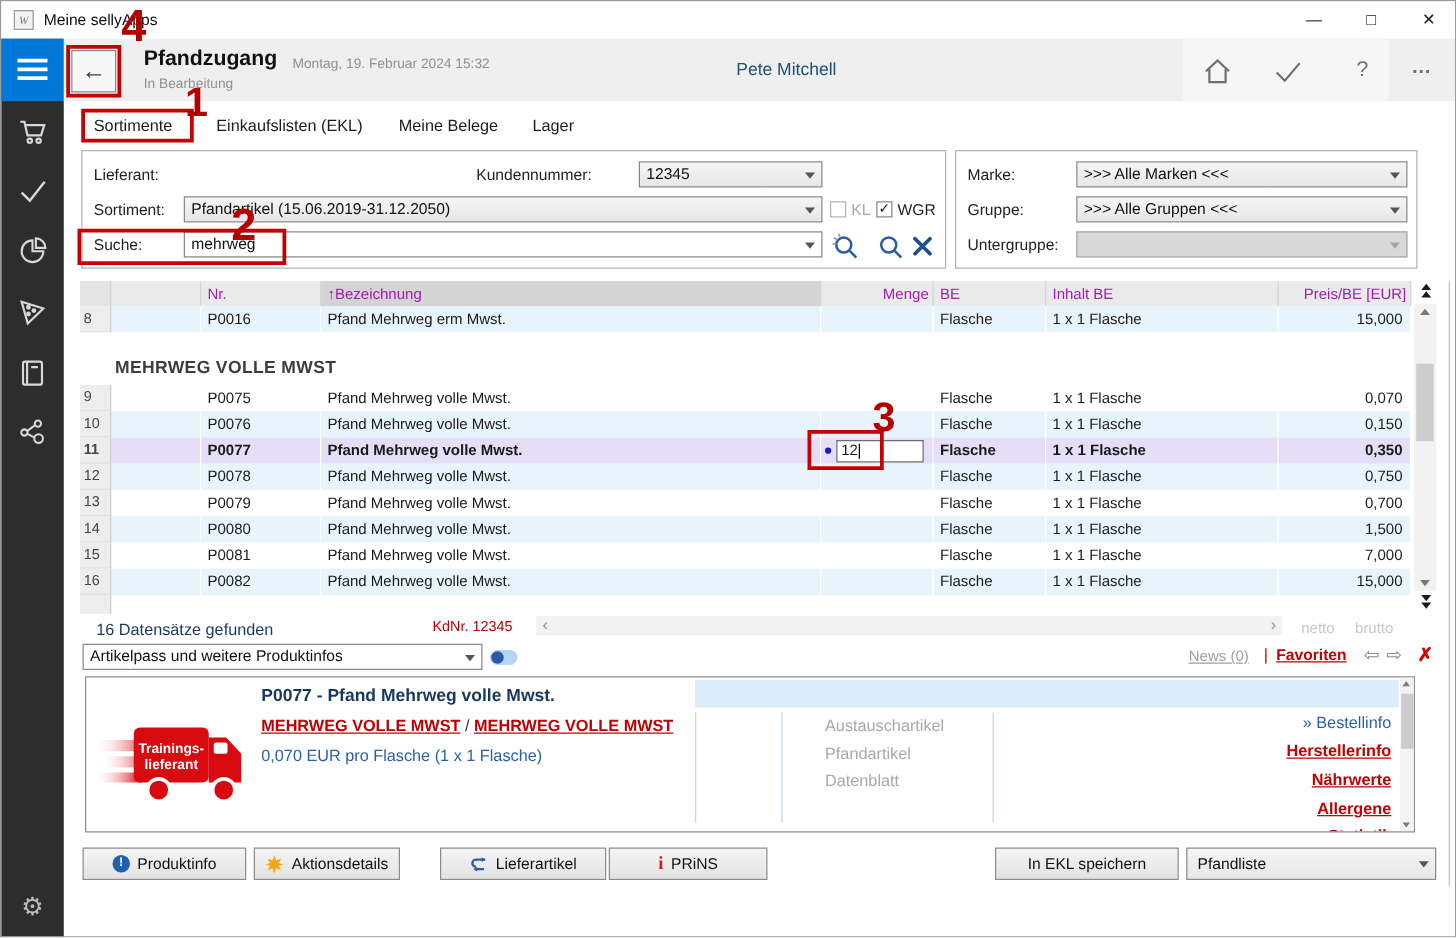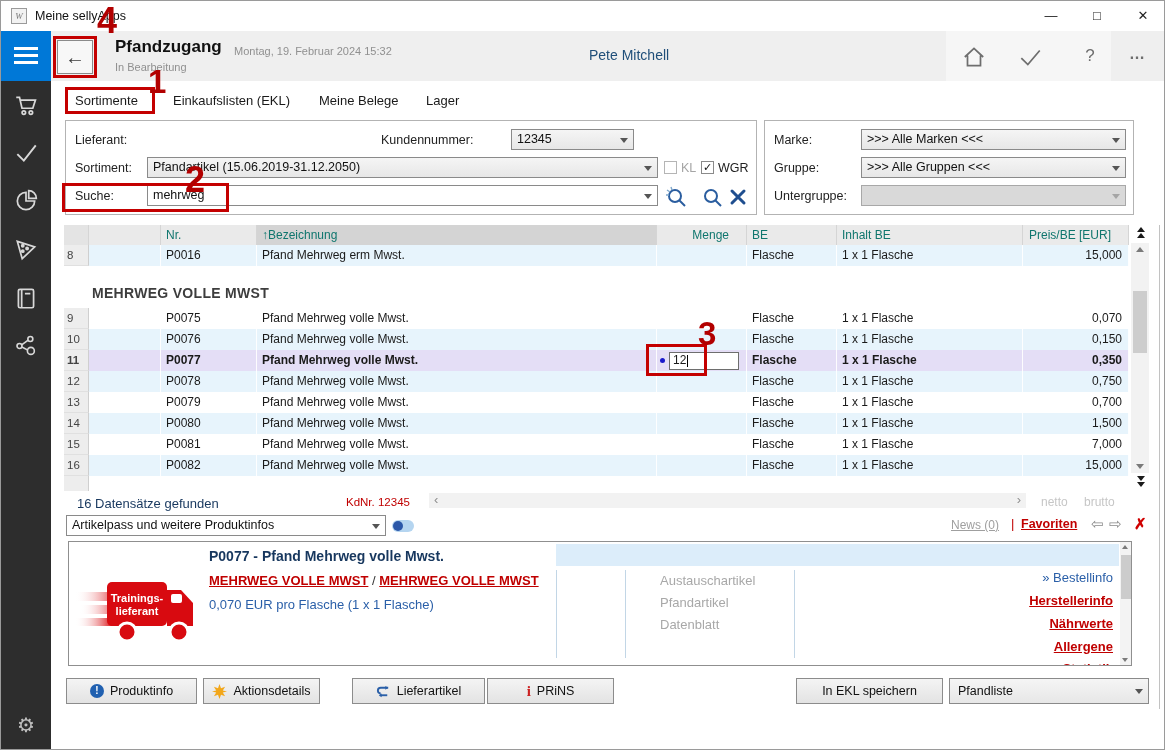--- a/index.html
+++ b/index.html
@@ -49,39 +49,39 @@
   #fbox-r { left:763px; top:119px; width:370px; height:95px; }
   .flabel { font-size:12.5px; color:#222; }
   .combo { border:1px solid #8a8a8a; background:linear-gradient(#f5f5f5,#e7e7e7); font-size:12.5px;
            line-height:19px; padding:0 18px 0 5px; white-space:nowrap; overflow:hidden; height:21px; color:#111; }
   .combo.white { background:#fff; }
   .combo.disabled { background:#d9d9d9; border-color:#a8a8a8; }
   .chev { position:absolute; right:5px; top:8px; width:0; height:0;
           border-left:4px solid transparent; border-right:4px solid transparent; border-top:5px solid #555; }
   .combo.disabled .chev { border-top-color:#a5a5a5; }
   #lbl-lieferant { left:74px; top:132px; } #cmb-lieferant { left:146px; top:128px; width:220px; }
-  #lbl-kdnr { left:380px; top:132px; } #cmb-kdnr { left:510px; top:128px; width:123px; }
+  #lbl-kdnr { left:380px; top:132px; } #cmb-kdnr { left:510px; top:128px; width:147px; }
   #lbl-sortiment { left:74px; top:160px; } #cmb-sortiment { left:146px; top:156px; width:511px; }
   #lbl-suche { left:74px; top:188px; } #cmb-suche { left:146px; top:184px; width:511px; }
   .cbx { width:13px; height:13px; border:1px solid #8a8a8a; background:#fff; font-size:11px; line-height:11px; text-align:center; color:#111; }
   #cb-kl { left:663px; top:160px; border-color:#b5b5b5; }
   #lbl-kl { left:680px; top:160px; color:#a5a5a5; }
   #cb-wgr { left:700px; top:160px; }
   #lbl-wgr { left:717px; top:160px; }
   #ic-searchadv { left:663px; top:184px; } #ic-search { left:699px; top:184px; } #ic-clear { left:728px; top:187px; }
   #lbl-marke { left:773px; top:132px; } #cmb-marke { left:860px; top:128px; width:265px; }
   #lbl-gruppe { left:773px; top:160px; } #cmb-gruppe { left:860px; top:156px; width:265px; }
   #lbl-untergruppe { left:773px; top:188px; } #cmb-untergruppe { left:860px; top:184px; width:265px; }
 
   
   #table { left:63px; top:224px; width:1065px; }
   .thead { display:flex; height:20px; background:#eaeaea; }
-  .th { font-size:12px; color:#0f766e; line-height:20px; padding-left:5px; border-right:1px solid #d5d5d5; overflow:hidden; }
+  .th { font-size:12px; color:#a21caf; line-height:20px; padding-left:5px; border-right:1px solid #d5d5d5; overflow:hidden; }
   .th.sorted { background:#d4d4d4; }
-  .th.r { text-align:right; padding-right:17px; padding-left:0; }
+  .th.r { text-align:right; padding-right:3px; padding-left:0; }
   .c0{width:25px;} .c1{width:72px;} .c2{width:96px;} .c3{width:400px;} .c4{width:90px;} .c5{width:90px;} .c6{width:186px;} .c7{width:106px;}
   .trow { display:flex; height:21px; background:#fff; }
   .trow.alt { background:#e7f4fc; }
   .trow.sel { background:#e4def6; font-weight:bold; }
   .tc { font-size:12px; color:#1a1a1a; line-height:21px; padding-left:5px; border-right:1px solid rgba(255,255,255,.9); overflow:hidden; }
   .tc.rn { background:#ededed; color:#444; font-size:11.5px; padding-left:3px; border-right:1px solid #cfcfcf; border-bottom:1px solid #e0e0e0; }
   .tc.pr { text-align:right; padding-right:6px; padding-left:0; }
   .grow { position:relative; height:42px; background:#fff; }
   .grow span { position:absolute; left:28px; bottom:7px; font-size:14px; font-weight:bold; color:#3d3d3d; letter-spacing:.3px; }
   .tc.mg { display:flex; align-items:center; padding-left:0; }

